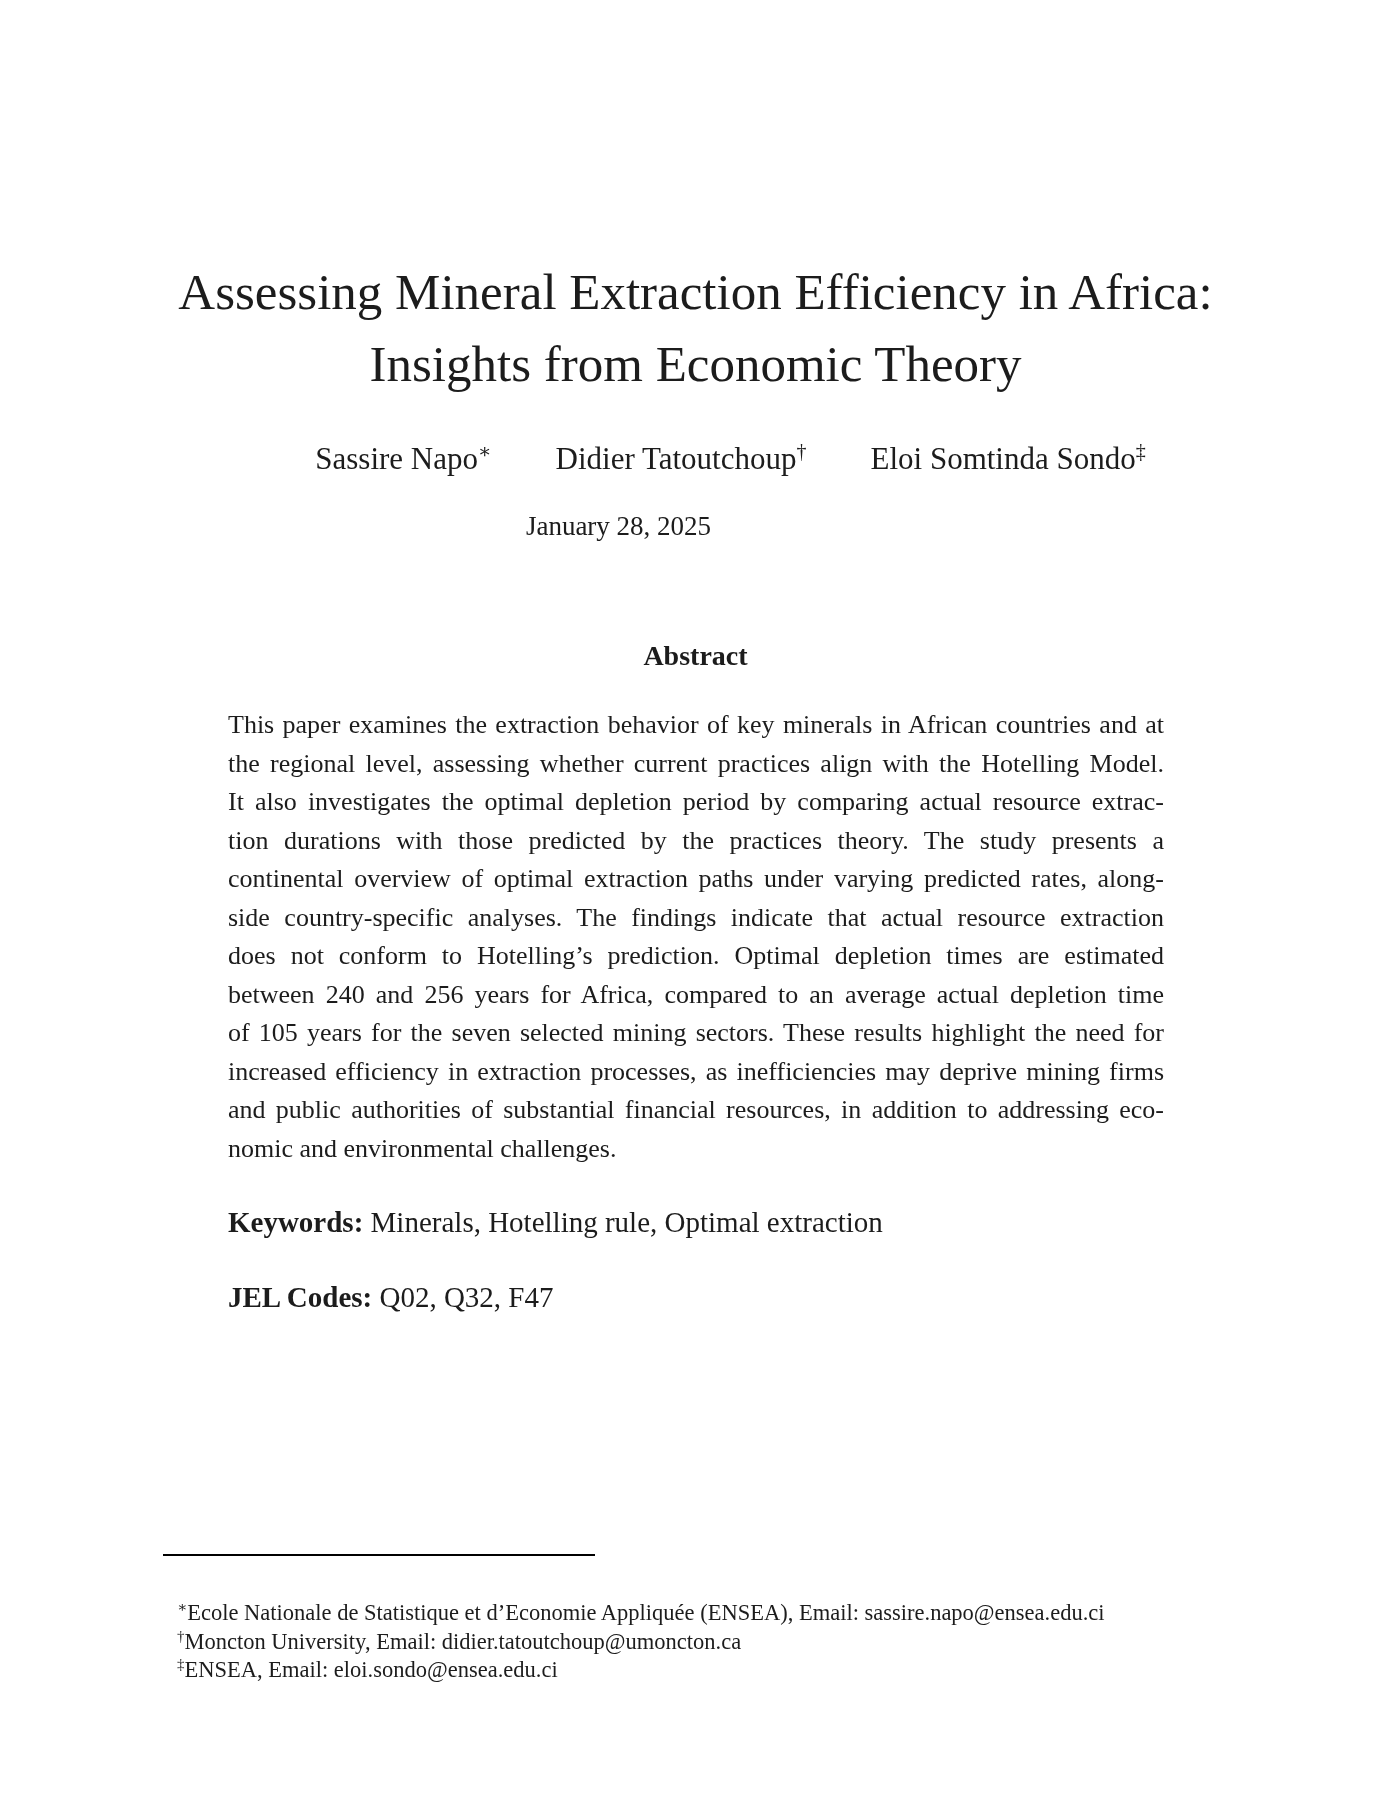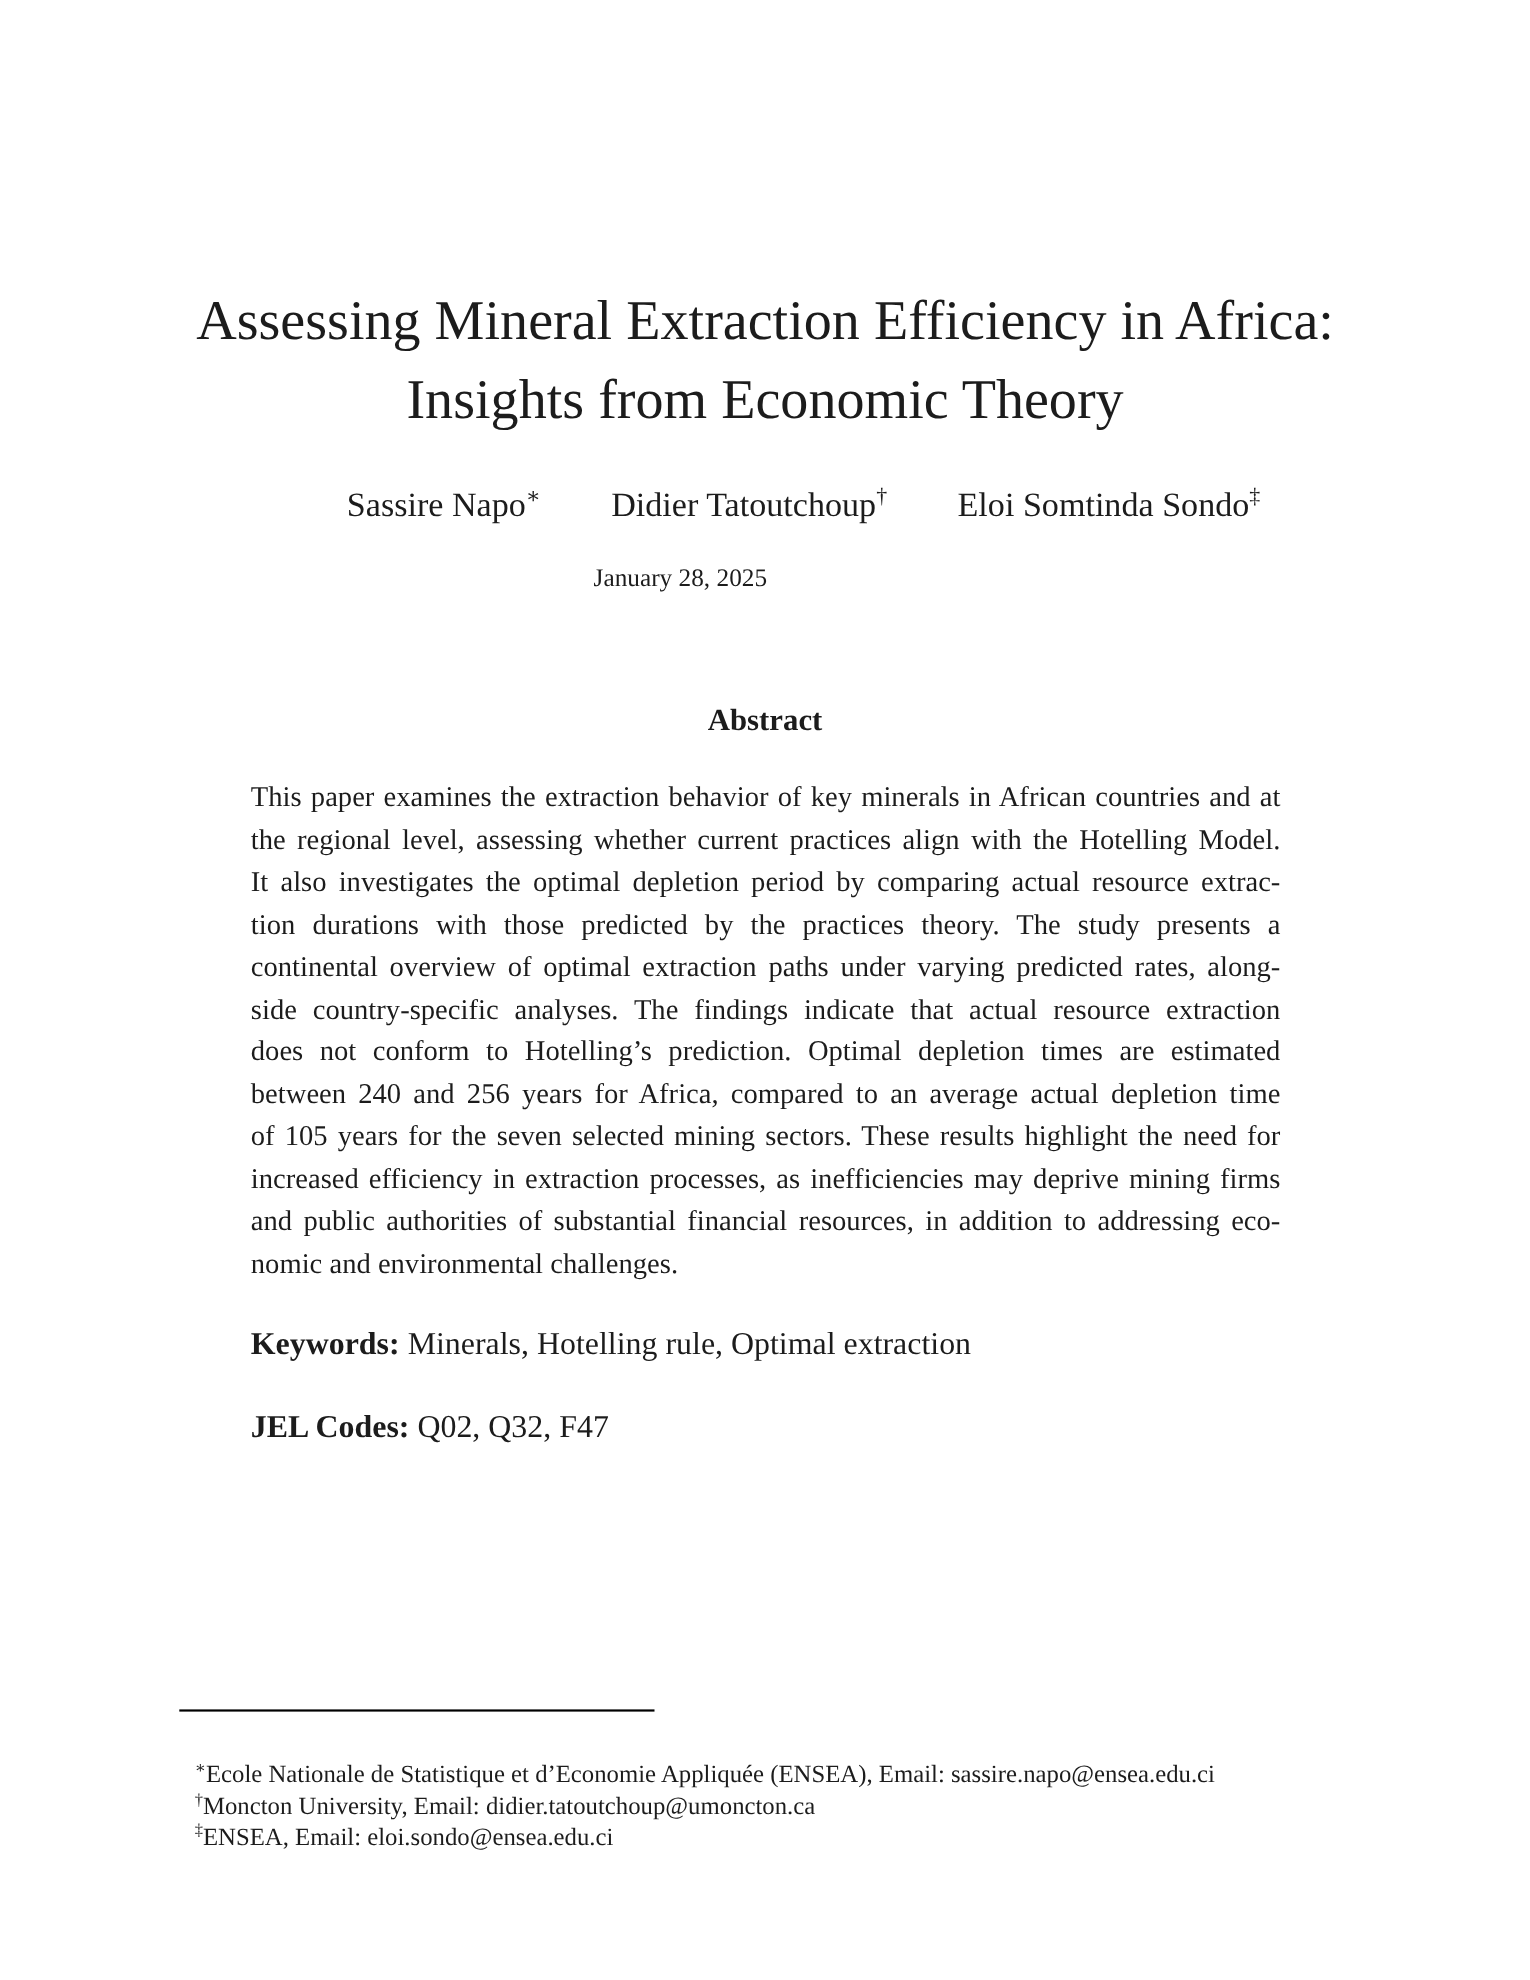--- a/index.html
+++ b/index.html
@@ -46,21 +46,21 @@
   .author sup {
     font-size: 20px;
     line-height: 0;
   }
   .date-line {
     position: absolute;
     top: 507px;
     left: 0;
     width: 1237px;
     text-align: center;
-    font-size: 23px;
+    font-size: 27px;
     line-height: 38px;
     color: #1c1c1c;
   }
   .abstract-heading {
     position: absolute;
     top: 640px;
     left: 0;
     width: 1391px;
     text-align: center;
     font-weight: bold;

